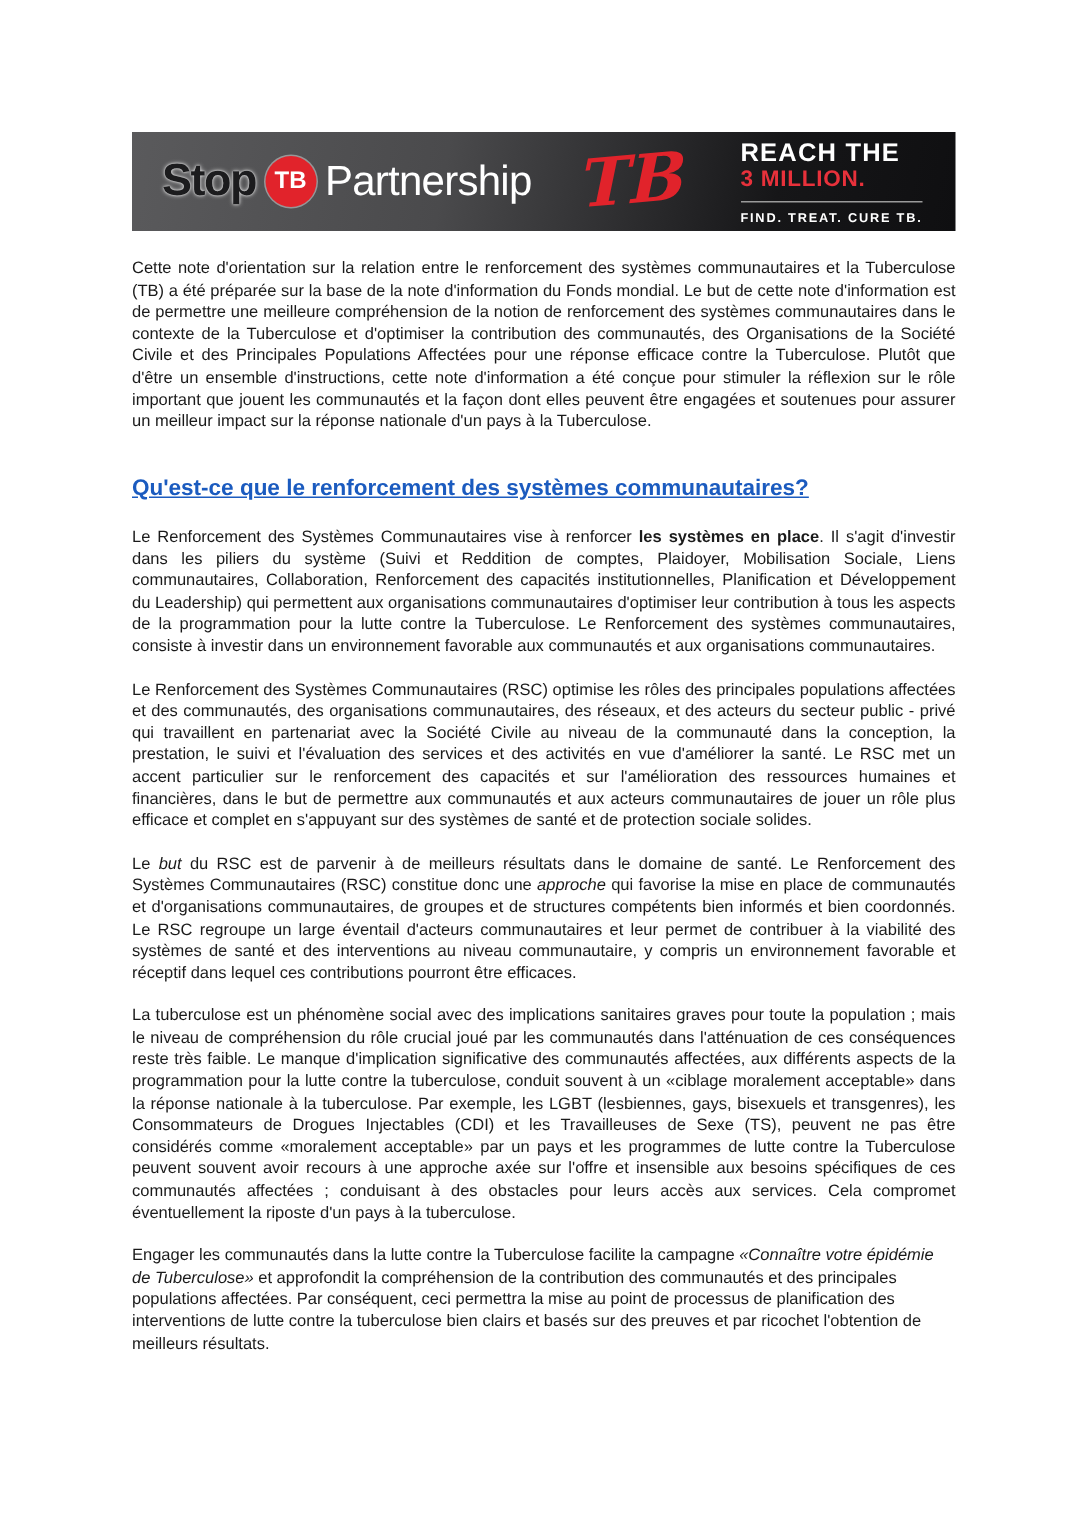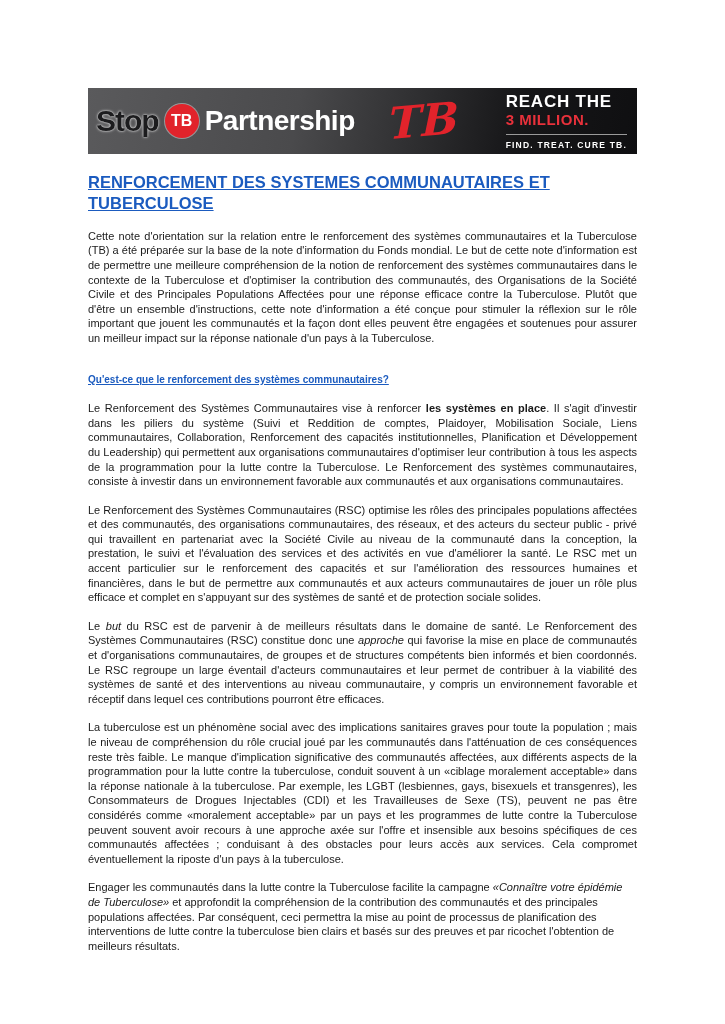--- a/index.html
+++ b/index.html
@@ -11,40 +11,40 @@
     box-sizing: border-box;
     padding: 88px 88px 60px 88px;
     background: #ffffff;
   }
 
   
   .banner {
     height: 66px;
     display: flex;
     align-items: center;
-    padding: 0 8px;
+    padding: 0 20px;
     box-sizing: border-box;
     background: linear-gradient(100deg, #5a5a5c 0%, #4a4a4c 38%, #2e2e30 60%, #161618 78%, #0f0f11 100%);
     margin-bottom: 18px;
   }
   .logo-left { display: flex; align-items: center; gap: 3px; }
   .logo-stop {
     font-size: 30px; font-weight: bold; letter-spacing: -1px;
     color: #1c1c1e;
     text-shadow: 0 0 3px rgba(255,255,255,0.85), 0 0 1px rgba(255,255,255,0.9);
   }
   .tb-circle {
     width: 34px; height: 34px; border-radius: 50%;
     background: var(--logo_red, #e1232b);
     color: #ffffff; font-weight: bold; font-size: 16px;
     display: flex; align-items: center; justify-content: center;
     margin: 0 3px;
     box-shadow: 0 0 0 1px rgba(255,255,255,0.4);
   }
-  .logo-partnership { color: #ffffff; font-weight: bold; font-size: 28px; letter-spacing: -0.5px; }
+  .logo-partnership { color: #ffffff; font-weight: normal; font-size: 28px; letter-spacing: -0.5px; }
   .tb-script {
     font-family: "DejaVu Serif", serif;
     font-style: italic; font-weight: bold;
     color: var(--logo_red, #e1232b);
     font-size: 44px; line-height: 1;
     margin-left: 34px;
     transform: rotate(-5deg) skewX(-6deg);
   }
   .banner-right { margin-left: auto; padding-right: 2px; }
   .reach-line1 { color: #ffffff; font-weight: bold; font-size: 17px; letter-spacing: 0.8px; line-height: 1.15; }
@@ -58,21 +58,21 @@
   .doc-title {
     color: var(--heading_blue, #1b5bbf);
     font-size: 16.5px; font-weight: bold;
     text-decoration: underline;
     text-transform: uppercase;
     line-height: 1.3;
     margin: 16px 0 14px 0;
   }
   .section-heading {
     color: var(--heading_blue, #1b5bbf);
-    font-size: 10px; font-weight: bold;
+    font-size: 15px; font-weight: bold;
     text-decoration: underline;
     line-height: 1.35;
     margin: 27px 0 15px 0;
   }
   .para {
     font-size: 11px;
     line-height: 14.6px;
     text-align: justify;
     margin: 0 0 14px 0;
     color: var(--text_dark, #1a1a1a);
@@ -92,21 +92,20 @@
       <span class="logo-partnership">Partnership</span>
     </div>
     <div class="tb-script">TB</div>
     <div class="banner-right">
       <div class="reach-line1">REACH THE</div>
       <div class="reach-line2">3 MILLION.</div>
       <div class="banner-tagline">FIND. TREAT. CURE TB.</div>
     </div>
   </header>
 
-  <h1 class="doc-title">RENFORCEMENT DES SYSTEMES COMMUNAUTAIRES ET TUBERCULOSE</h1>
 
   <div class="intro">
       <p class="para" style="text-align: justify;"><span>Cette note d'orientation sur la relation entre le renforcement des systèmes communautaires et la Tuberculose (TB) a été préparée sur la base de la note d'information du Fonds mondial. Le but de cette note d'information est de permettre une meilleure compréhension de la notion de renforcement des systèmes communautaires dans le contexte de la Tuberculose et d'optimiser la contribution des communautés, des Organisations de la Société Civile et des Principales Populations Affectées pour une réponse efficace contre la Tuberculose. Plutôt que d'être un ensemble d'instructions, cette note d'information a été conçue pour stimuler la réflexion sur le rôle important que jouent les communautés et la façon dont elles peuvent être engagées et soutenues pour assurer un meilleur impact sur la réponse nationale d'un pays à la Tuberculose.</span></p>
     </div>
 
   <section>
     <h2 class="section-heading">Qu'est-ce que le renforcement des systèmes communautaires?</h2>
     <div>
         <p class="para" style="text-align: justify;"><span>Le Renforcement des Systèmes Communautaires vise à renforcer </span><span style="font-weight: bold;">les systèmes en place</span><span>. Il s'agit d'investir dans les piliers du système (Suivi et Reddition de comptes, Plaidoyer, Mobilisation Sociale, Liens communautaires, Collaboration, Renforcement des capacités institutionnelles, Planification et Développement du Leadership) qui permettent aux organisations communautaires d'optimiser leur contribution à tous les aspects de la programmation pour la lutte contre la Tuberculose. Le Renforcement des systèmes communautaires, consiste à investir dans un environnement favorable aux communautés et aux organisations communautaires.</span></p>
         <p class="para" style="text-align: justify;"><span>Le Renforcement des Systèmes Communautaires (RSC) optimise les rôles des principales populations affectées et des communautés, des organisations communautaires, des réseaux, et des acteurs du secteur public - privé qui travaillent en partenariat avec la Société Civile au niveau de la communauté dans la conception, la prestation, le suivi et l'évaluation des services et des activités en vue d'améliorer la santé. Le RSC met un accent particulier sur le renforcement des capacités et sur l'amélioration des ressources humaines et financières, dans le but de permettre aux communautés et aux acteurs communautaires de jouer un rôle plus efficace et complet en s'appuyant sur des systèmes de santé et de protection sociale solides.</span></p>

